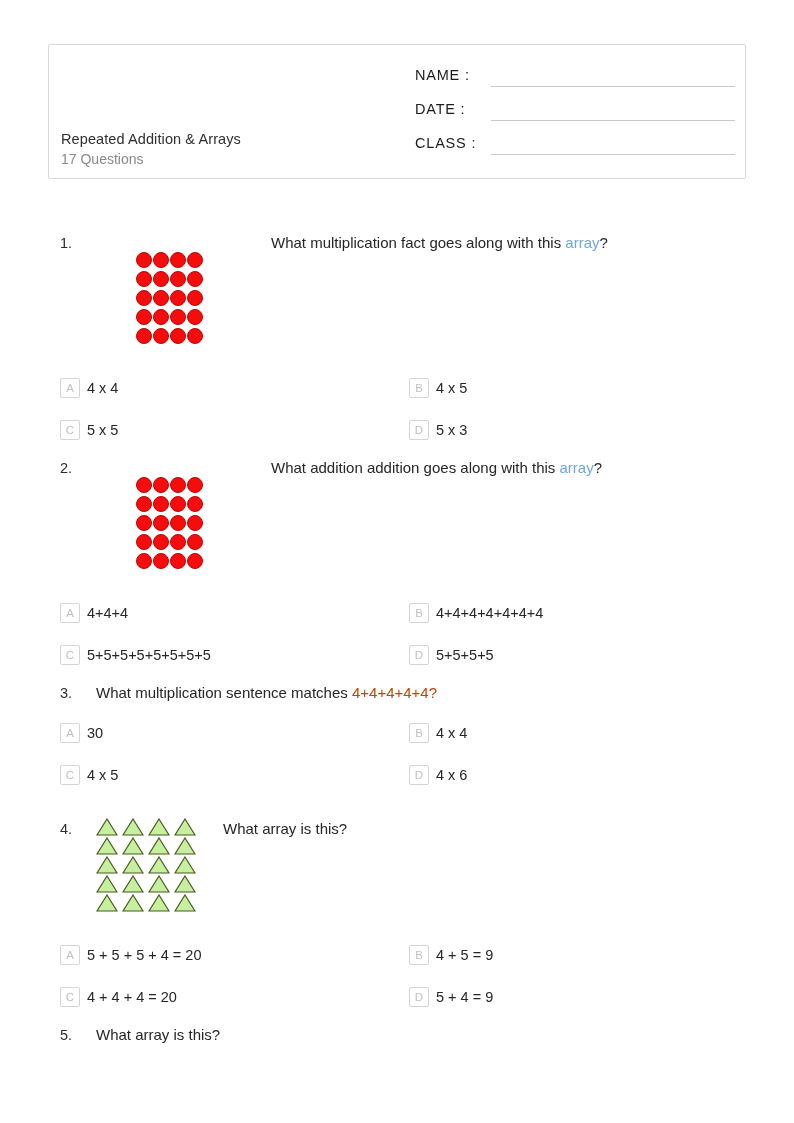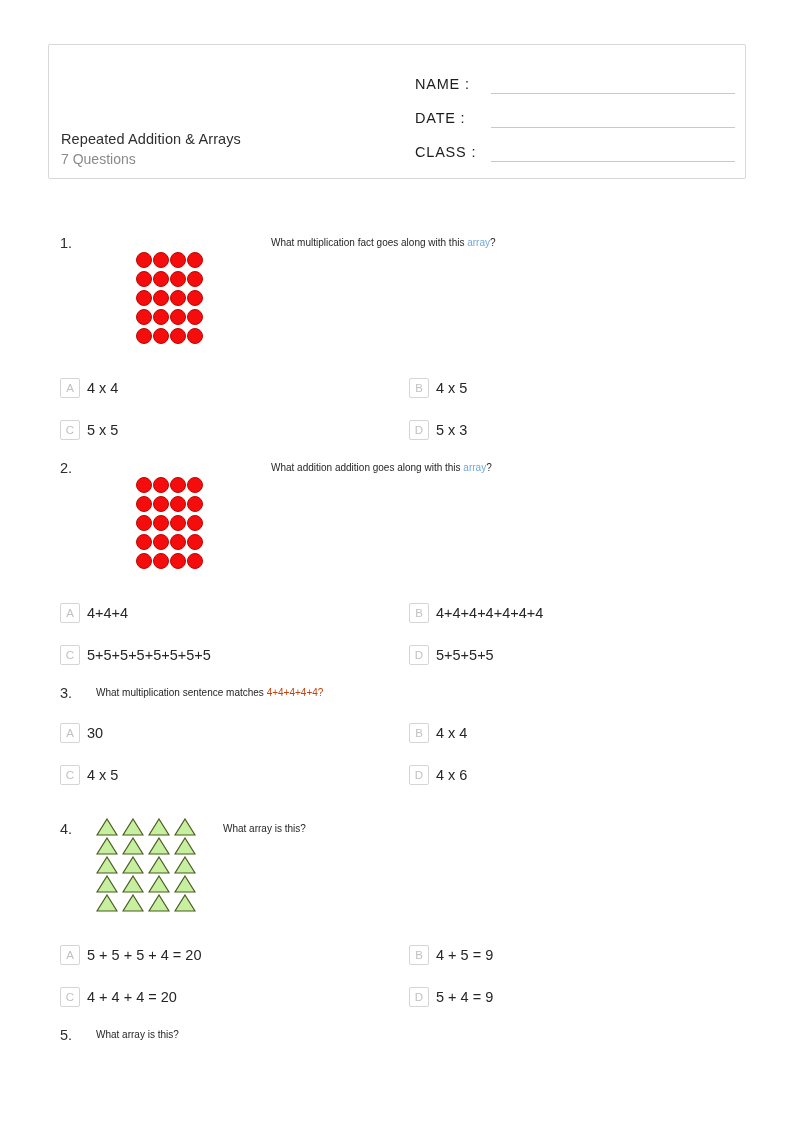--- a/index.html
+++ b/index.html
@@ -74,21 +74,21 @@
 
   .fields {
     position: absolute;
     left: 366px;
     top: 22px;
     width: 320px;
   }
 
   .field-row {
     display: flex;
-    align-items: center;
+    align-items: flex-start;
     height: 34px;
   }
 
   .field-label {
     font-size: 14.5px;
     color: #1d1d1d;
     letter-spacing: 0.8px;
     white-space: nowrap;
     width: 74px;
     flex: 0 0 auto;
@@ -126,21 +126,21 @@
     color: #2d2d2d;
     text-align: left;
     line-height: 22px;
   }
 
   .q-text {
     position: absolute;
     left: 223px;
     top: 0;
     width: 470px;
-    font-size: 10px;
+    font-size: 15px;
     line-height: 22px;
     color: #262626;
   }
   .q-text.noimg { left: 48px; width: 645px; }
 
   .q-link { color: #6fa8dc; }
   .q-hl { color: #e8487f; }
 
   .q-media {
     position: absolute;
@@ -219,21 +219,21 @@
 </style>
 </head>
 <body>
 
 <div class="page">
 
   <div class="header-box">
 
 
     <div class="quiz-title">Repeated Addition &amp; Arrays</div>
-    <div class="quiz-sub">7 Questions</div>
+    <div class="quiz-sub">17 Questions</div>
 
     <div class="fields">
       <div class="field-row">
         <span class="field-label">NAME :</span>
         <span class="field-line"></span>
       </div>
       <div class="field-row">
         <span class="field-label">DATE  :</span>
         <span class="field-line"></span>
       </div>

